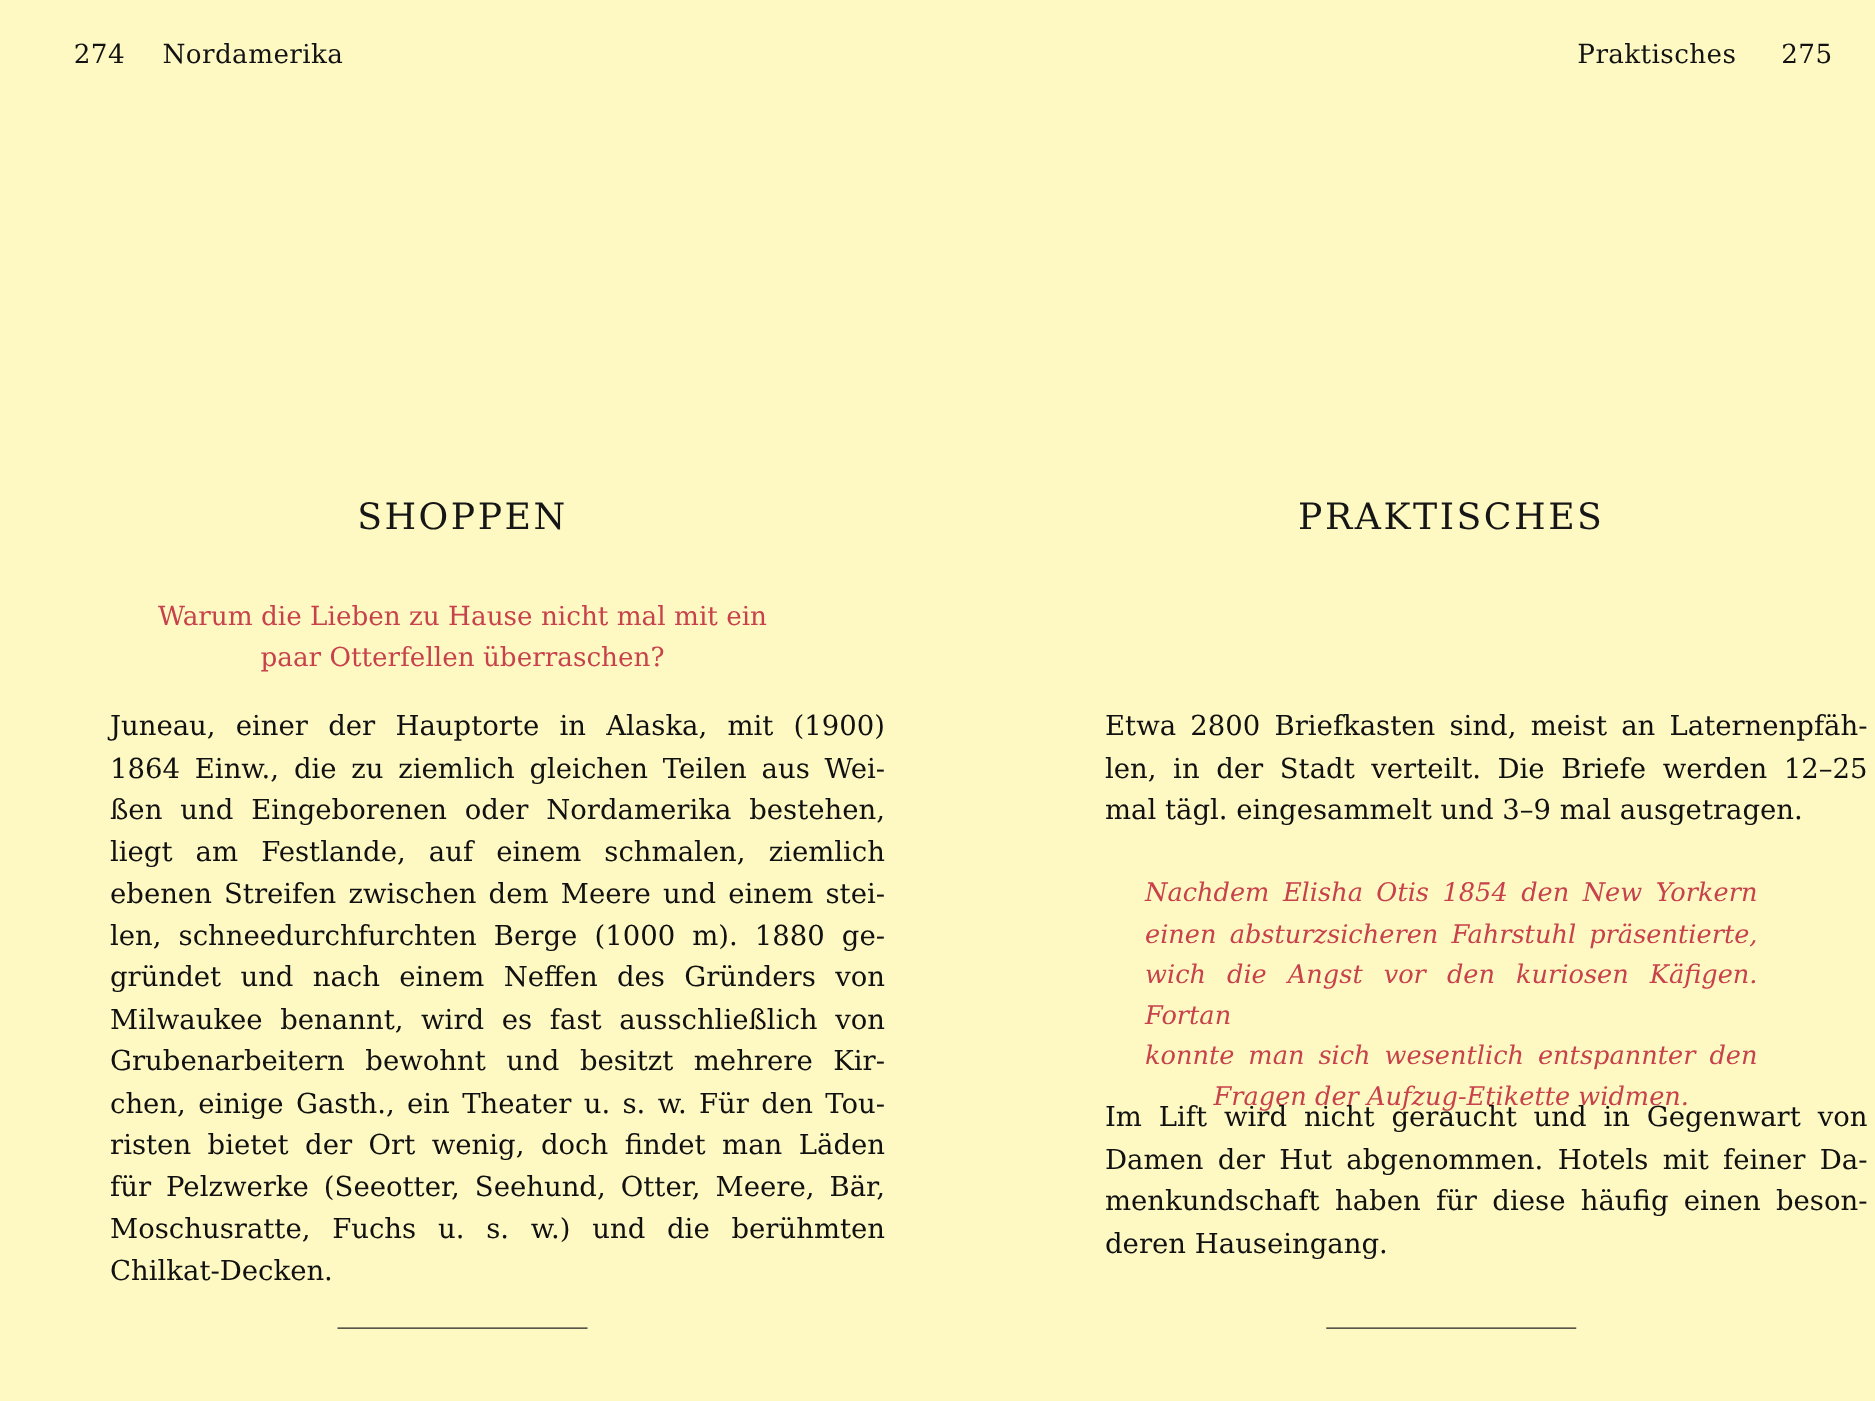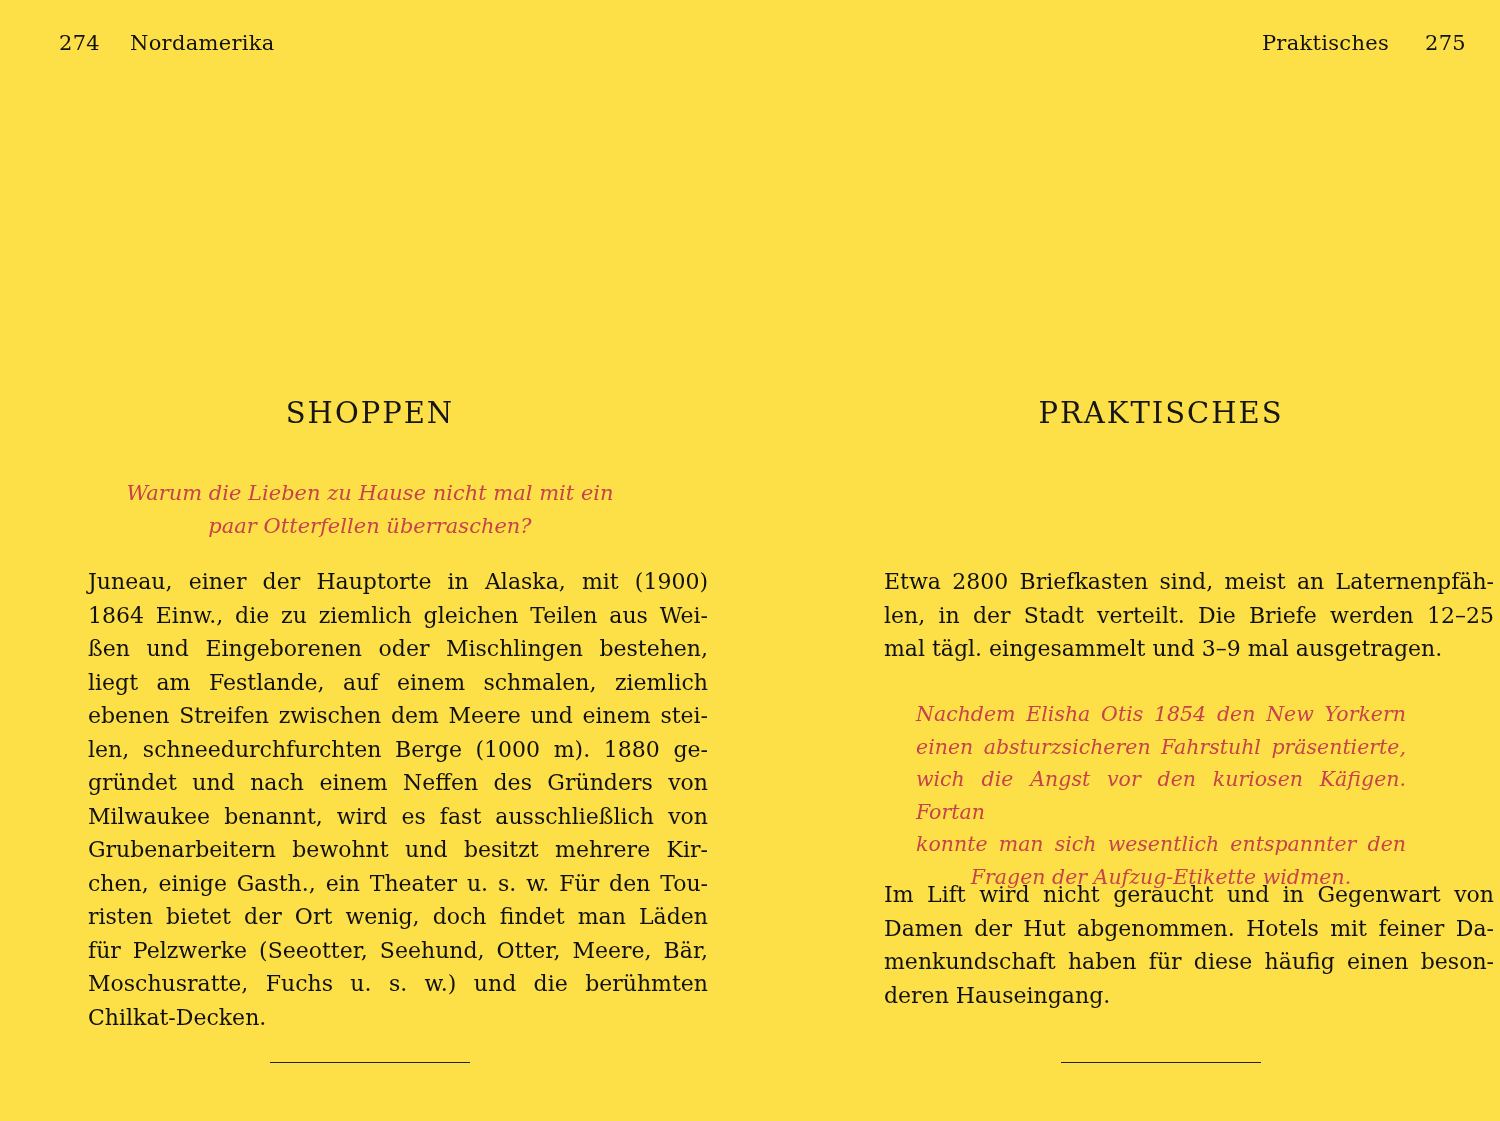--- a/index.html
+++ b/index.html
@@ -11,21 +11,21 @@
     width: 1500px;
     height: 1121px;
     font-family: "DejaVu Serif", serif;
     color: #121212;
     overflow: hidden;
   }
   .spread {
     position: relative;
     width: 1500px;
     height: 1121px;
-    background: #fde047;
+    background: #fef9c3;
   }
   .page {
     position: absolute;
     top: 0;
     width: 750px;
     height: 1121px;
   }
   #page-left  { left: 0; }
   #page-right { left: 776px; }
 
@@ -48,21 +48,20 @@
     text-align: center;
     color: #161616;
     margin-top: 44px;
   }
   #page-left  .section-title { left: 60px; width: 620px; }
   #page-right .section-title { left: 80px; width: 610px; }
 
   .teaser {
     position: absolute;
     top: 477px;
-    font-style: italic;
     font-size: 21px;
     line-height: 33px;
     color: #c7424c;
   }
   #page-left  .teaser { left: 60px; width: 620px; }
   #page-right .teaser { left: 80px; width: 610px; }
 
   .body-text {
     position: absolute;
     font-size: 22px;
@@ -115,21 +114,21 @@
     <div class="section-title">SHOPPEN</div>
 
     <div class="teaser centered">
         <div class="tline">Warum die Lieben zu Hause nicht mal mit ein</div>
         <div class="tline tline-last">paar Otterfellen überraschen?</div>
       </div>
 
     <div class="body-text justified" id="left-body">
         <div class="tline">Juneau, einer der Hauptorte in Alaska, mit (1900)</div>
         <div class="tline">1864 Einw., die zu ziemlich gleichen Teilen aus Wei-</div>
-        <div class="tline">ßen und Eingeborenen oder Mischlingen bestehen,</div>
+        <div class="tline">ßen und Eingeborenen oder Nordamerika bestehen,</div>
         <div class="tline">liegt am Festlande, auf einem schmalen, ziemlich</div>
         <div class="tline">ebenen Streifen zwischen dem Meere und einem stei-</div>
         <div class="tline">len, schneedurchfurchten Berge (1000 m). 1880 ge-</div>
         <div class="tline">gründet und nach einem Neffen des Gründers von</div>
         <div class="tline">Milwaukee benannt, wird es fast ausschließlich von</div>
         <div class="tline">Grubenarbeitern bewohnt und besitzt mehrere Kir-</div>
         <div class="tline">chen, einige Gasth., ein Theater u. s. w. Für den Tou-</div>
         <div class="tline">risten bietet der Ort wenig, doch findet man Läden</div>
         <div class="tline">für Pelzwerke (Seeotter, Seehund, Otter, Meere, Bär,</div>
         <div class="tline">Moschusratte, Fuchs u. s. w.) und die berühmten</div>

